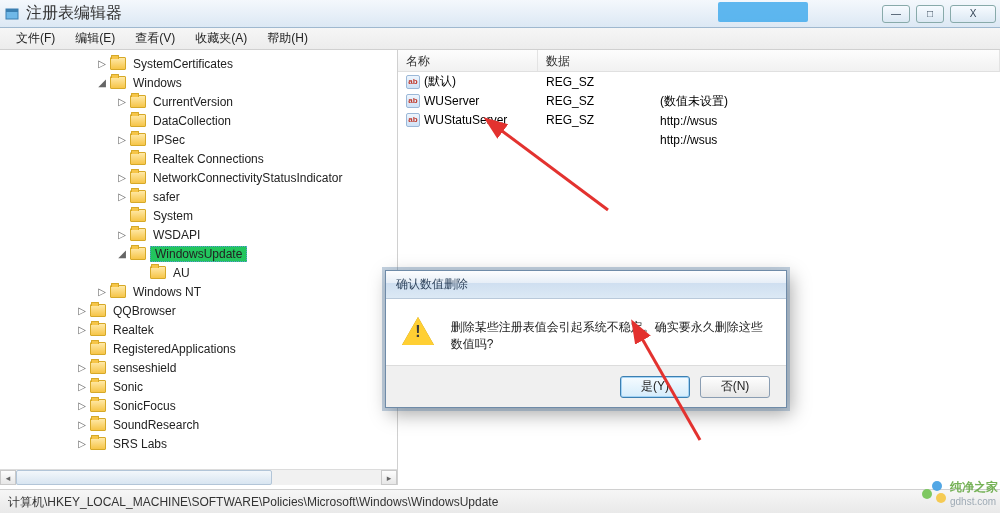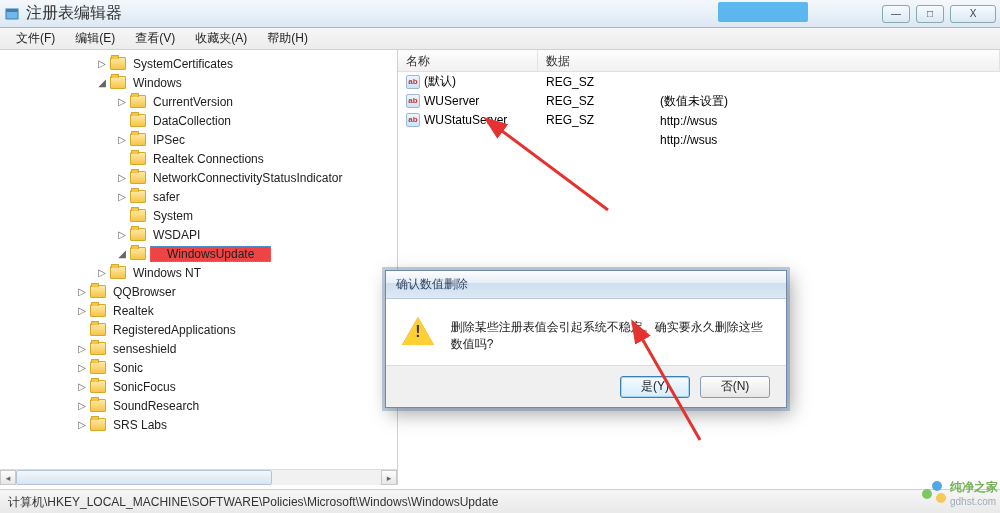--- a/index.html
+++ b/index.html
@@ -19,21 +19,21 @@
 .workarea { position: absolute; top: 50px; left: 0; right: 0; bottom: 28px; display: flex; }
 
 .tree { width: 398px; border-right: 1px solid #d0d0d0; overflow-y: auto; overflow-x: auto; padding: 4px 0; position: relative; background:#fff; }
 .tree ul { list-style: none; }
 .tree li { white-space: nowrap; }
 .row { display: flex; align-items: center; height: 19px; padding-left: var(--indent,0px); }
 .exp { width: 12px; height: 12px; display:inline-flex; align-items:center; justify-content:center; color:#666; font-size:10px; margin-right:2px; }
 .folder { width: 16px; height: 13px; background: linear-gradient(#ffe9a8,#f6c548); border:1px solid #d6a928; border-radius:1px; margin-right: 4px; flex-shrink:0; position:relative; }
 .folder::before { content:""; position:absolute; top:-3px; left:0; width:6px; height:3px; background:#f6c548; border:1px solid #d6a928; border-bottom:none; border-radius:1px 1px 0 0; }
 .label { color: #222; padding: 1px 3px; }
-.label.sel { background:#ef4444; border:1px dotted #5a9bd4; padding:0 16px; }
+.label.sel { background:#22c55e; border:1px dotted #5a9bd4; padding:0 4px; }
 
 .listpane { flex: 1; background:#fff; position:relative; }
 .listhdr { height: 22px; display:flex; background:linear-gradient(#fdfdfd,#f1f1f1); border-bottom:1px solid #e0e0e0; }
 .listhdr div { border-right:1px solid #e3e3e3; padding:3px 8px; color:#333; }
 .col-name { width: 140px; }
 .col-type { width: 114px; }
 .col-data { flex:1; }
 .listbody { }
 .lrow { display:flex; height:19px; align-items:center; }
 .lrow .c1 { width:140px; padding-left:8px; display:flex; align-items:center; gap:4px; }
@@ -173,20 +173,27 @@
           </div>
         </li>
         <li>
           <div class="row" style="--indent: 116px;">
             <span class="exp">◢</span>
             <span class="folder"></span>
             <span class="label sel">WindowsUpdate</span>
           </div>
         </li>
         <li>
+          <div class="row" style="--indent: 136px;">
+            <span class="exp"></span>
+            <span class="folder"></span>
+            <span class="label">AU</span>
+          </div>
+        </li>
+        <li>
           <div class="row" style="--indent: 96px;">
             <span class="exp">▷</span>
             <span class="folder"></span>
             <span class="label">Windows NT</span>
           </div>
         </li>
         <li>
           <div class="row" style="--indent: 76px;">
             <span class="exp">▷</span>
             <span class="folder"></span>

